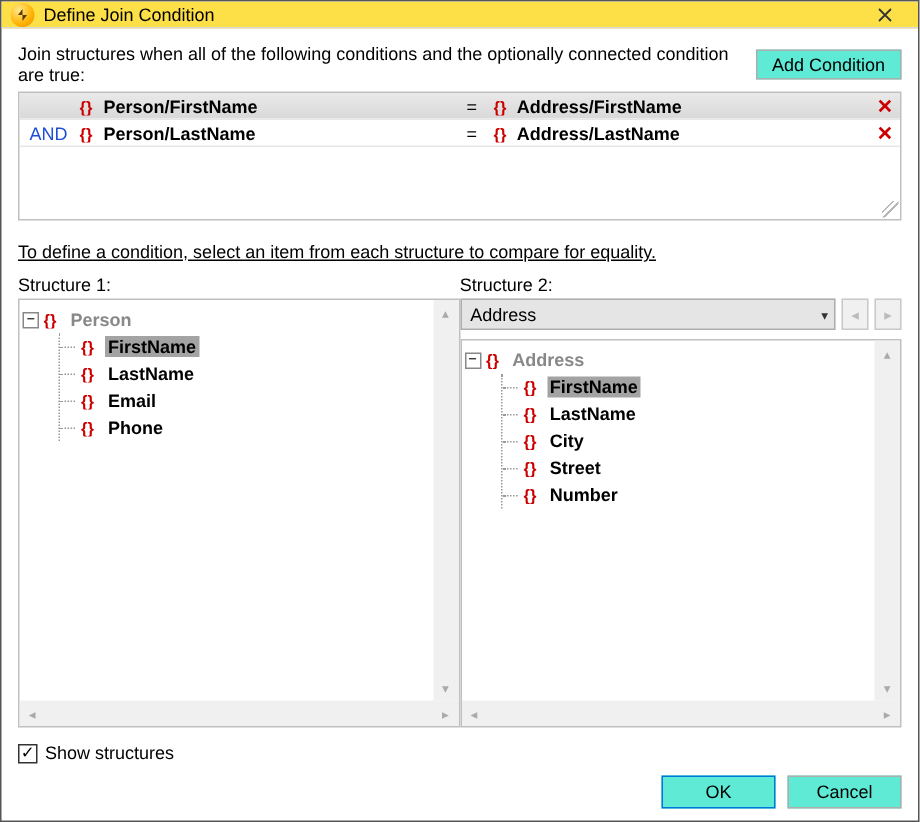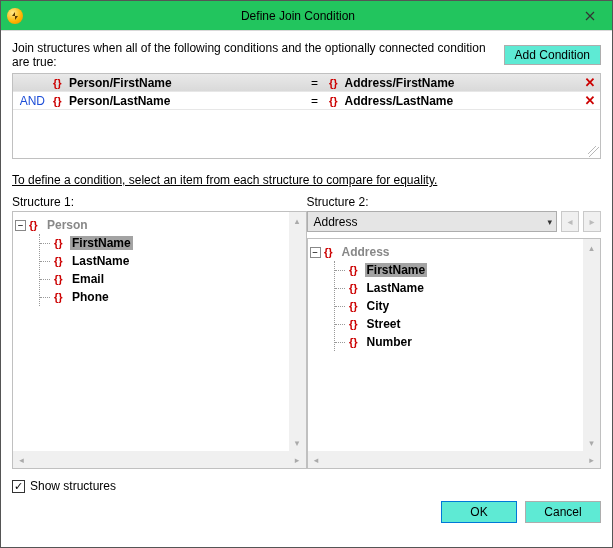--- a/index.html
+++ b/index.html
@@ -9,41 +9,40 @@
     font-size: 12px;
     color: #000;
     background: #fff;
     width: 613px; height: 548px;
     border: 1px solid #555;
     display: flex; flex-direction: column;
     overflow: hidden;
   }
   
   .titlebar {
-    height: 30px;
-    background: #22c55e;
+    height: 18px;
+    background: #fde047;
     border-bottom: 1px solid #d9d9d9;
     display: flex; align-items: center;
     padding: 0 0 0 6px;
-    text-align: center;
   }
   .titlebar .icon {
     width:16px;height:16px;border-radius:50%;
     background: radial-gradient(circle at 35% 30%, #ffe88a, #ffb200 60%, #e68a00);
     display:flex;align-items:center;justify-content:center;
     margin-right:6px;
   }
   .titlebar .icon svg { display:block; }
   .titlebar .title { flex:1; }
   .titlebar .close {
     width:45px;height:100%;display:flex;align-items:center;justify-content:center;
     font-family: Arial, sans-serif; font-size:14px; color:#333;
   }
   
-  .content { flex:1; padding:10px 11px 24px 11px; display:flex; flex-direction:column; }
+  .content { flex:1; padding:10px 11px 8px 11px; display:flex; flex-direction:column; }
   .toprow { display:flex; align-items:center; gap:8px; margin-bottom:4px;}
   .toprow .intro { flex:1; }
   .btn {
     border:1px solid #adadad; background:#5eead4;
     padding:2px 10px; font:inherit; cursor:default;
     min-width:76px; text-align:center;
   }
   .btn.primary { border-color:#0078d7; }
   
   .condbox {

